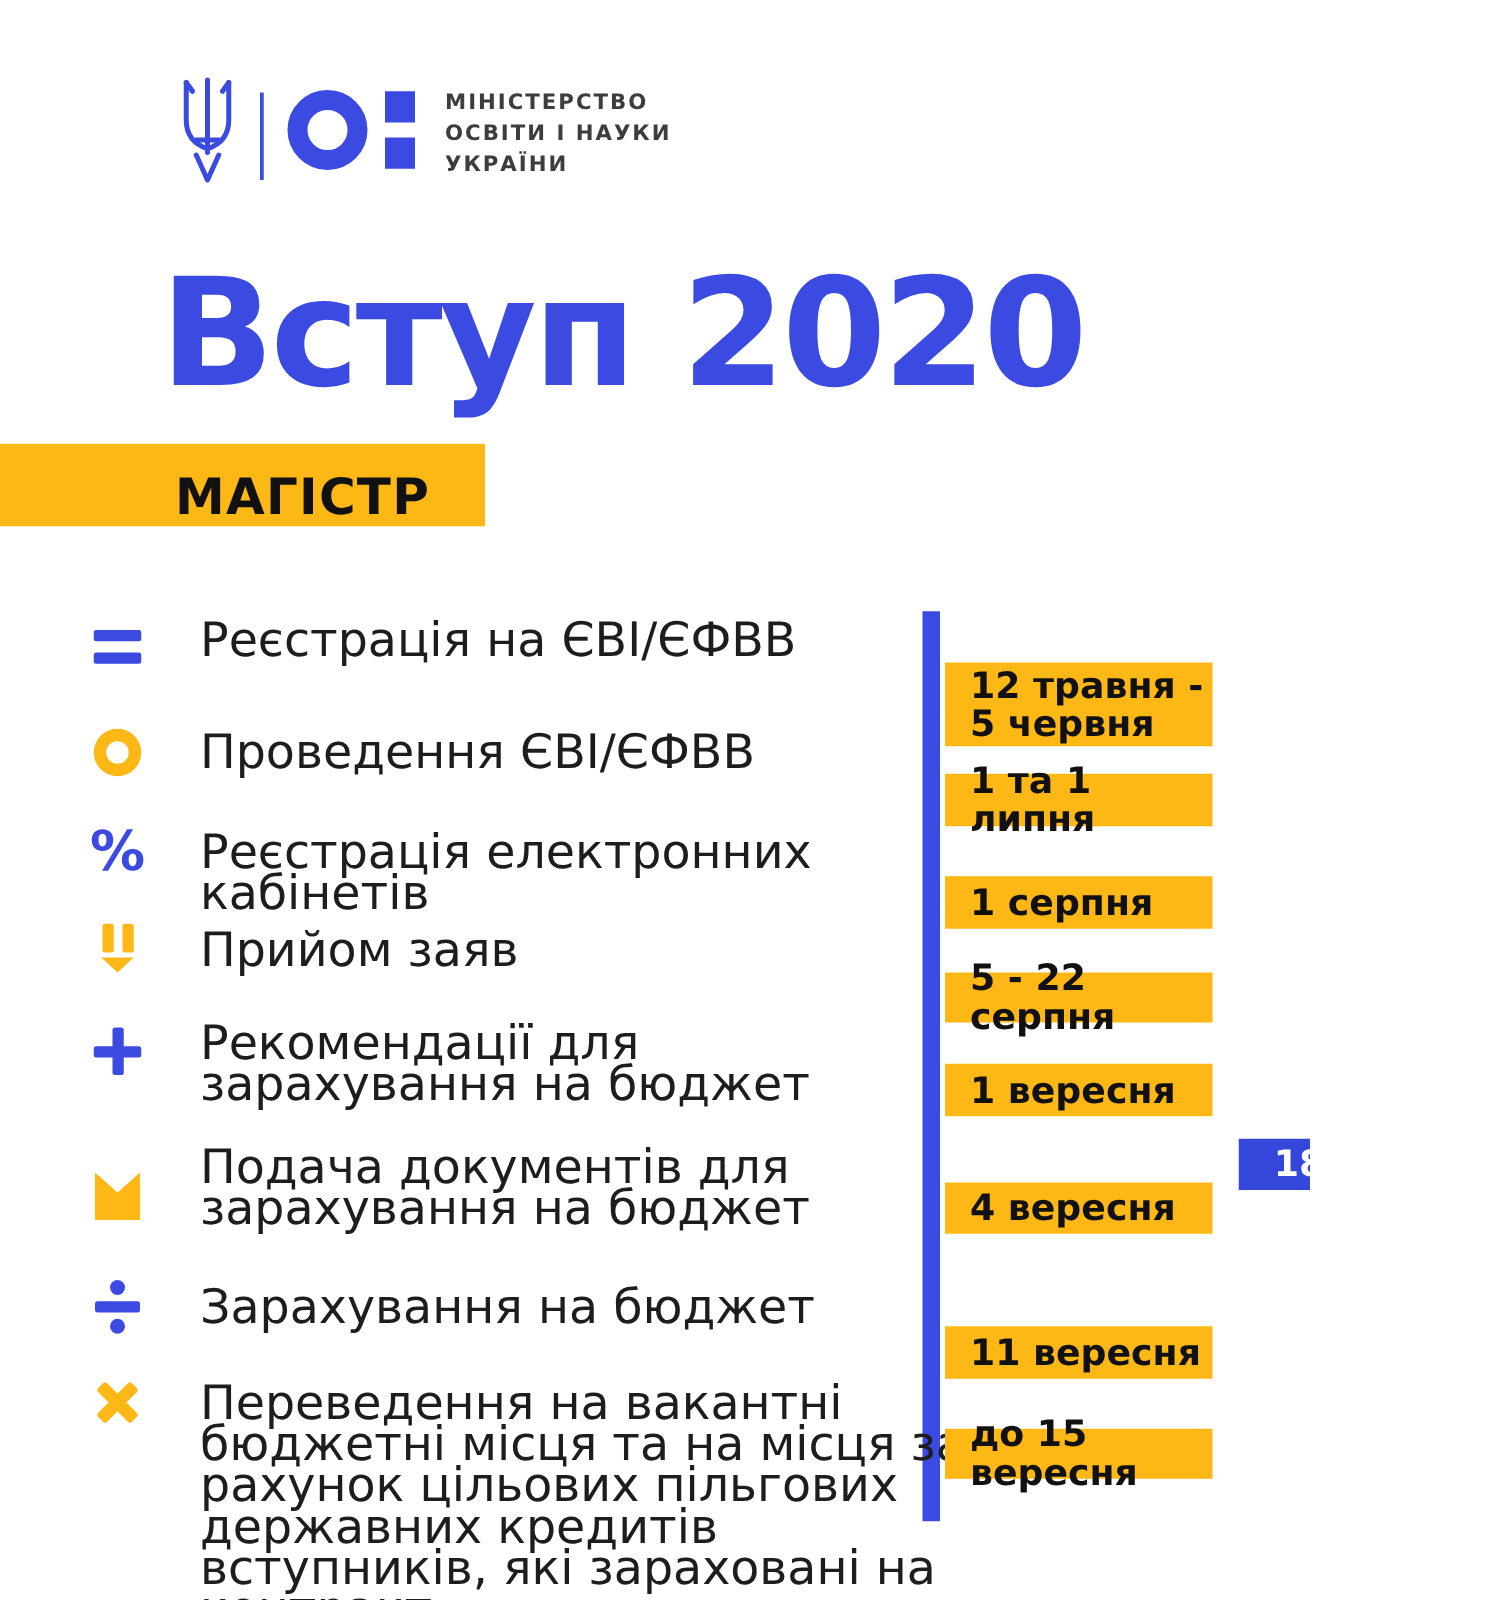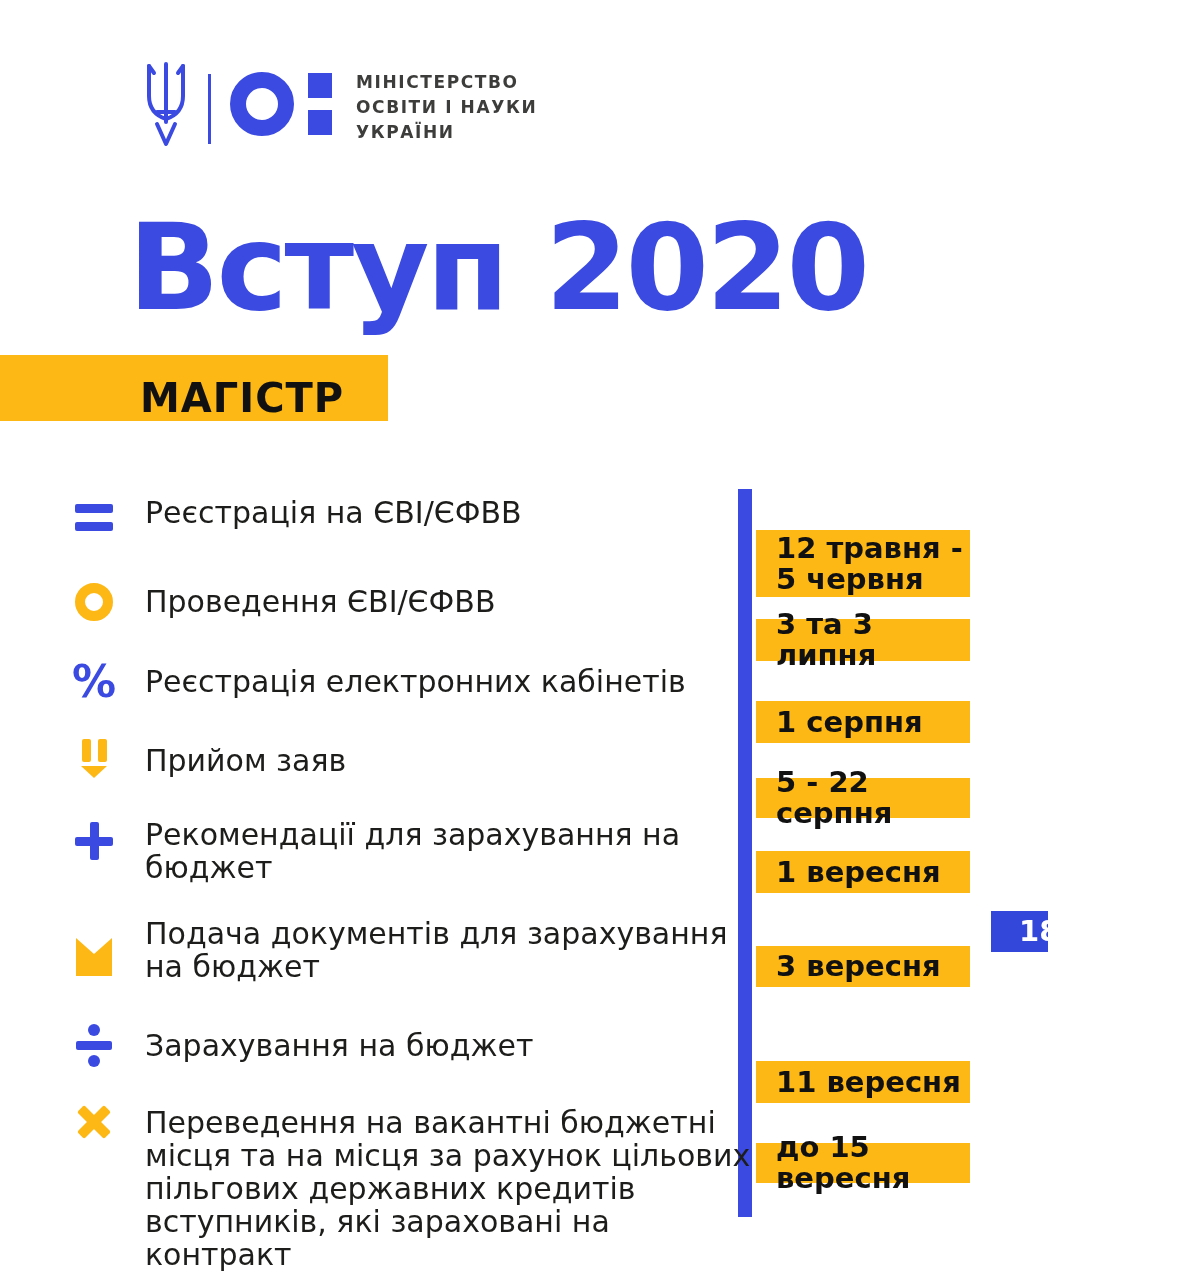--- a/index.html
+++ b/index.html
@@ -38,22 +38,22 @@
     position:absolute;left:0;top:355px;width:388px;height:66px;
     background:var(--yellow);
     display:flex;align-items:flex-end;
   }
   .badge-text{
     margin-left:140px;font-size:40px;font-weight:700;letter-spacing:1px;color:#111;
   }
   
   .tbar{position:absolute;left:738px;top:489px;width:14px;height:728px;background:var(--blue);}
   .label{
-    position:absolute;left:145px;width:615px;
-    font-size:30px;line-height:33px;font-weight:500;color:var(--dark);
+    position:absolute;left:160px;width:615px;
+    font-size:38px;line-height:33px;font-weight:500;color:var(--dark);
   }
   .chip{
     position:absolute;left:756px;width:214px;
     background:var(--yellow);
     display:flex;align-items:center;
     box-sizing:border-box;padding-left:20px;
     font-size:29px;line-height:31px;font-weight:700;color:#111;
     white-space:pre-line;
     margin-top:39px;
   }
@@ -125,21 +125,21 @@
       <div class="eq-bar"></div>
   </div>
   <div class="label" style="top:496px">Реєстрація на ЄВІ/ЄФВВ</div>
   <div class="chip" style="top:491px;height:67px">12 травня -
 5 червня</div>
 
   <div class="icon" style="top:583px">
       <div class="ring"></div>
     </div>
   <div class="label" style="top:585px">Проведення ЄВІ/ЄФВВ</div>
-  <div class="chip" style="top:580px;height:42px">3 та 3 липня</div>
+  <div class="chip" style="top:580px;height:42px">1 та 1 липня</div>
 
   <div class="icon" style="top:662px">
     <span class="glyph-pct">%</span>
   </div>
   <div class="label" style="top:665px">Реєстрація електронних кабінетів</div>
   <div class="chip" style="top:662px;height:42px">1 серпня</div>
 
   <div class="icon" style="top:739px">
     <div class="sub-bars">
         <div class="sub-bar"></div>
@@ -156,21 +156,21 @@
         <div class="v"></div>
       </div>
   </div>
   <div class="label" style="top:818px">Рекомендації для зарахування на бюджет</div>
   <div class="chip" style="top:812px;height:42px">1 вересня</div>
 
   <div class="icon" style="top:938px">
       <div class="flagm"></div>
     </div>
   <div class="label" style="top:917px">Подача документів для зарахування на бюджет</div>
-  <div class="chip" style="top:907px;height:41px">3 вересня</div>
+  <div class="chip" style="top:907px;height:41px">4 вересня</div>
   <div class="timebadge">18:00</div>
 
   <div class="icon" style="top:1024px">
     <div class="div-dot"></div>
       <div class="div-bar"></div>
       <div class="div-dot"></div>
   </div>
   <div class="label" style="top:1029px">Зарахування на бюджет</div>
   <div class="chip" style="top:1022px;height:42px">11 вересня</div>
 

